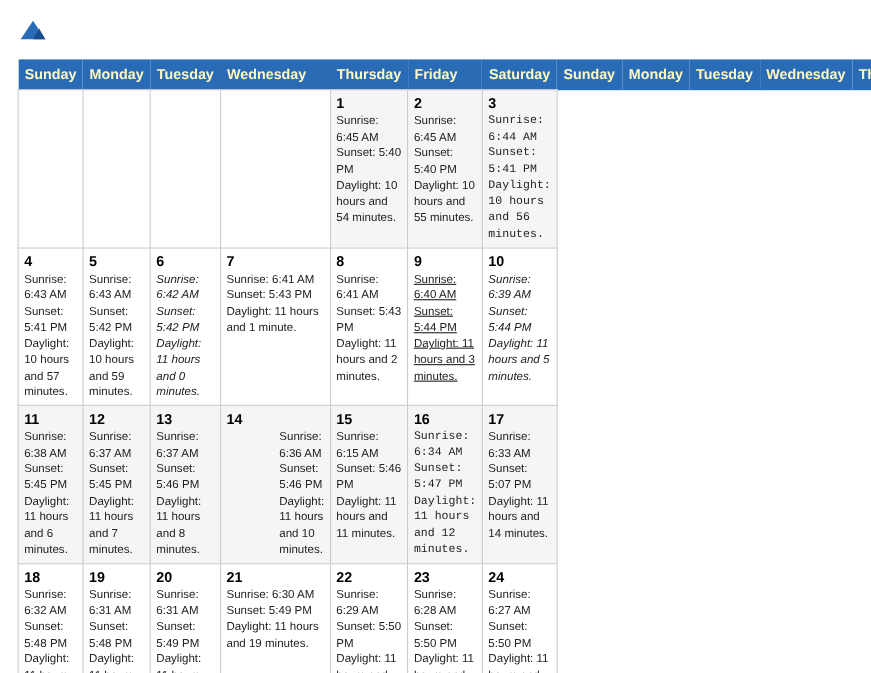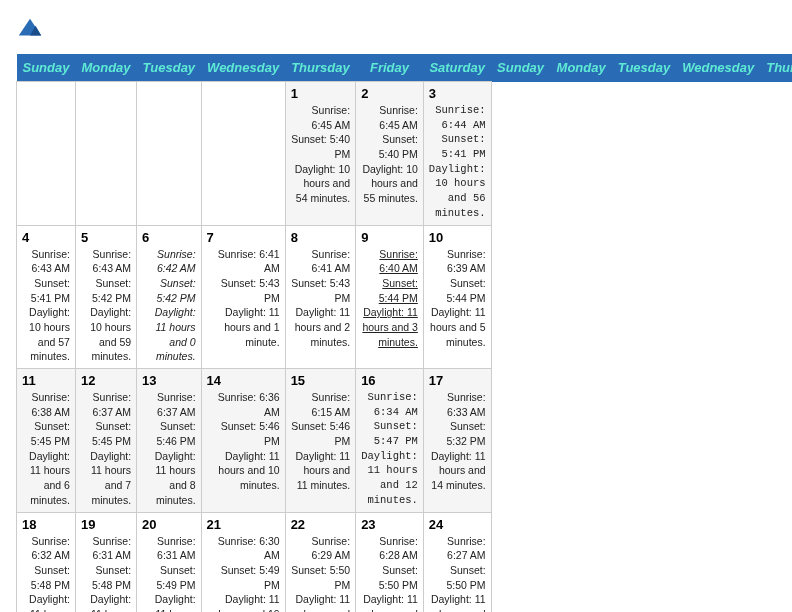--- a/index.html
+++ b/index.html
@@ -45,26 +45,25 @@
       font-size: 14px;
       color: #333;
     }
     table {
       width: 100%;
       border-collapse: collapse;
       font-size: 11px;
     }
     thead th {
       background: #2a6bb5;
-      color: #5eead4;
-      text-align: center;
+      color: #fef9c3;
+      text-align: left;
       padding: 6px 6px;
       font-size: 13px;
       font-weight: bold;
-      font-style: italic;
     }
     tbody td {
       border: 1px solid #ccc;
       vertical-align: top;
       padding: 4px 5px;
       width: 113px;
       min-height: 80px;
       height: 82px;
       background: #fff;
     }
@@ -77,21 +76,20 @@
     .day-number {
       font-weight: bold;
       font-size: 13px;
       margin-bottom: 2px;
       color: #000;
     }
     .day-info {
       font-size: 10.5px;
       color: #222;
       line-height: 1.4;
-      text-align: right;
     }
     .empty-cell {
       background: #fff !important;
     }
   </style>
 </head>
 <body>
 
 <div class="header">
   <div class="logo">
@@ -184,21 +182,21 @@
 Daylight: 11 hours and 2 minutes.</div>
         </td>
         <td>
           <div class="day-number">9</div>
           <div class="day-info" style="white-space: pre-line; text-decoration: underline;">Sunrise: 6:40 AM
 Sunset: 5:44 PM
 Daylight: 11 hours and 3 minutes.</div>
         </td>
         <td>
           <div class="day-number">10</div>
-          <div class="day-info" style="white-space: pre-line;">Sunrise: 6:39 AM
+          <div class="day-info" style="white-space: pre-line; font-style: italic;">Sunrise: 6:39 AM
 Sunset: 5:44 PM
 Daylight: 11 hours and 5 minutes.</div>
         </td>
       </tr>
       <tr>
         <td>
           <div class="day-number">11</div>
           <div class="day-info" style="white-space: pre-line;">Sunrise: 6:38 AM
 Sunset: 5:45 PM
 Daylight: 11 hours and 6 minutes.</div>
@@ -210,40 +208,40 @@
 Daylight: 11 hours and 7 minutes.</div>
         </td>
         <td>
           <div class="day-number">13</div>
           <div class="day-info" style="white-space: pre-line;">Sunrise: 6:37 AM
 Sunset: 5:46 PM
 Daylight: 11 hours and 8 minutes.</div>
         </td>
         <td>
           <div class="day-number">14</div>
-          <div class="day-info" style="white-space: pre-line;">Sunrise: 6:36 AM
+          <div class="day-info" style="white-space: pre-line; margin-left: 48px;">Sunrise: 6:36 AM
 Sunset: 5:46 PM
 Daylight: 11 hours and 10 minutes.</div>
         </td>
         <td>
           <div class="day-number">15</div>
           <div class="day-info" style="white-space: pre-line;">Sunrise: 6:15 AM
 Sunset: 5:46 PM
 Daylight: 11 hours and 11 minutes.</div>
         </td>
         <td>
           <div class="day-number">16</div>
           <div class="day-info" style="white-space: pre-line; font-family: Liberation Mono, monospace;">Sunrise: 6:34 AM
 Sunset: 5:47 PM
 Daylight: 11 hours and 12 minutes.</div>
         </td>
         <td>
           <div class="day-number">17</div>
           <div class="day-info" style="white-space: pre-line;">Sunrise: 6:33 AM
-Sunset: 5:32 PM
+Sunset: 5:07 PM
 Daylight: 11 hours and 14 minutes.</div>
         </td>
       </tr>
       <tr>
         <td>
           <div class="day-number">18</div>
           <div class="day-info" style="white-space: pre-line;">Sunrise: 6:32 AM
 Sunset: 5:48 PM
 Daylight: 11 hours and 15 minutes.</div>
         </td>

